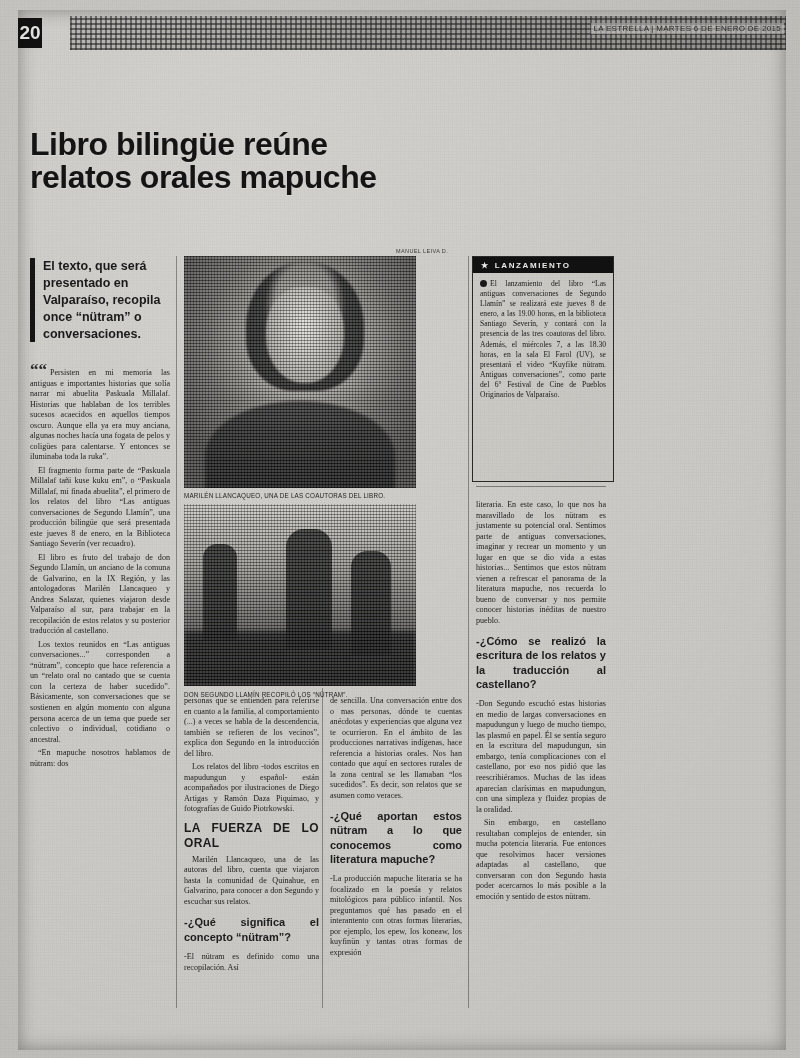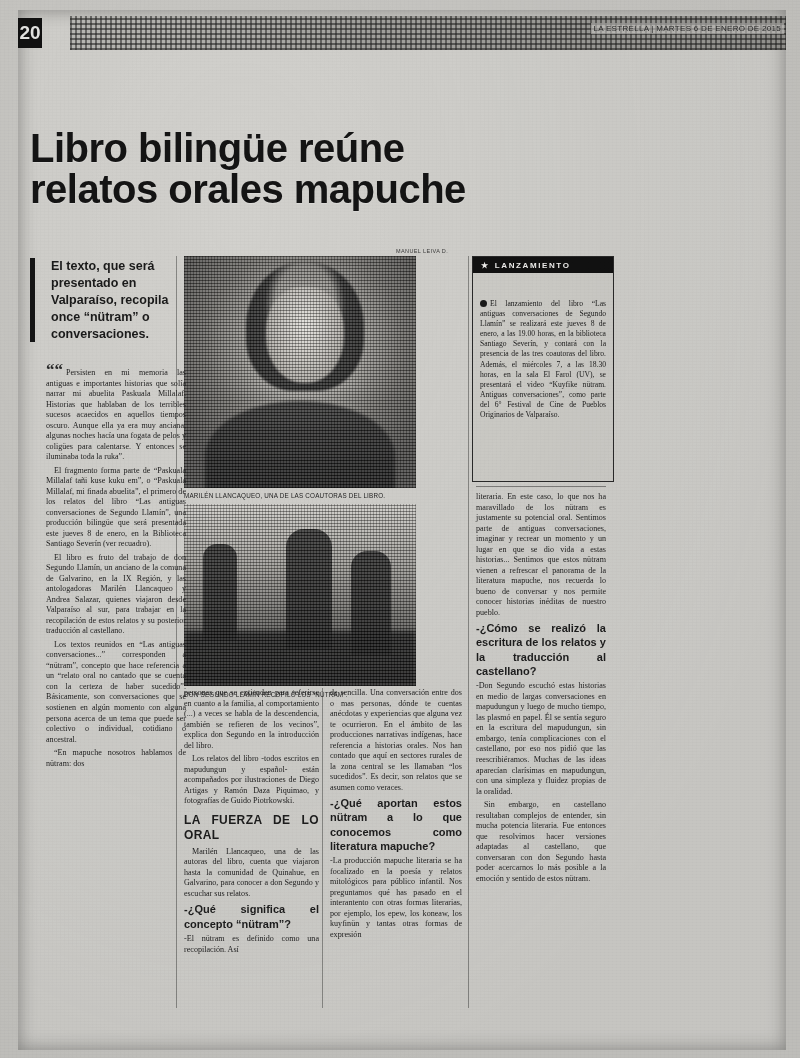--- a/index.html
+++ b/index.html
@@ -100,52 +100,52 @@
       repeating-linear-gradient(90deg, rgba(255,255,255,.30) 0 2px, rgba(0,0,0,0) 2px 6px);
     opacity: .5;
   }
 
   
   .headline {
     position: absolute;
     left: 30px; top: 128px; right: 250px;
     font-family: "Liberation Sans", sans-serif;
     font-weight: bold;
-    font-size: 40px;
+    font-size: 32px;
     line-height: 1.02;
     letter-spacing: -0.5px;
     color: #141414;
     text-shadow: 0 1px 0 rgba(255,255,255,.25);
   }
   .headline .l2 { display: block; }
 
   
   .lead {
     position: absolute;
     left: 30px; top: 258px;
     width: 140px;
     font-family: "Liberation Sans", sans-serif;
     font-weight: bold;
     font-size: 12.5px;
     line-height: 1.35;
-    padding-left: 16px;
+    padding-left: 8px;
     border-left: 5px solid #151515;
   }
 
   
   .col {
     position: absolute;
     font-size: 8.1px;
     line-height: 1.30;
     text-align: justify;
     color: #1d1d1d;
     -webkit-hyphens: auto; hyphens: auto;
   }
   .col p { margin: 0 0 3px 0; text-indent: 8px; }
-  .col p.noind { text-indent: 0; }
+  .col p.noind { text-indent: 0; margin-top: 8px; }
   .col h4 {
     margin: 6px 0 3px 0;
     font-family: "Liberation Sans", sans-serif;
     font-size: 12px;
     font-weight: bold;
     letter-spacing: .4px;
   }
   .col .q {
     font-weight: bold;
     font-family: "Liberation Sans", sans-serif;
@@ -153,21 +153,21 @@
   }
   .pullquote-mark {
     font-family: "Liberation Serif", serif;
     font-weight: bold;
     font-size: 17px;
     line-height: 0;
     color: #2a2a2a;
     margin-right: 3px;
   }
 
-  #col1 { left: 46px; top: 368px; width: 140px; height: 640px; }
+  #col1 { left: 30px; top: 368px; width: 140px; height: 640px; }
   #col2 { left: 184px; top: 688px; width: 135px; height: 330px; }
   #col3 { left: 330px; top: 688px; width: 132px; height: 330px; }
   #col4 { left: 476px; top: 492px; width: 130px; height: 526px; }
 
   
   #col1 .intro-first { text-indent: 0; }
 
   
   .photo {
     position: absolute;
@@ -259,21 +259,20 @@
     font-size: 8px;
     letter-spacing: 1.6px;
     display: flex; align-items: center; gap: 5px;
     padding-left: 8px;
   }
   .sidebar .sb-body {
     padding: 6px 7px 4px 7px;
     font-size: 7.6px;
     line-height: 1.33;
     text-align: justify;
-    margin-top: 20px;
   }
   .sidebar .bullet {
     display: inline-block;
     width: 7px; height: 7px;
     border-radius: 50%;
     background: #1a1a1a;
     margin-right: 3px;
     vertical-align: -1px;
   }
 

